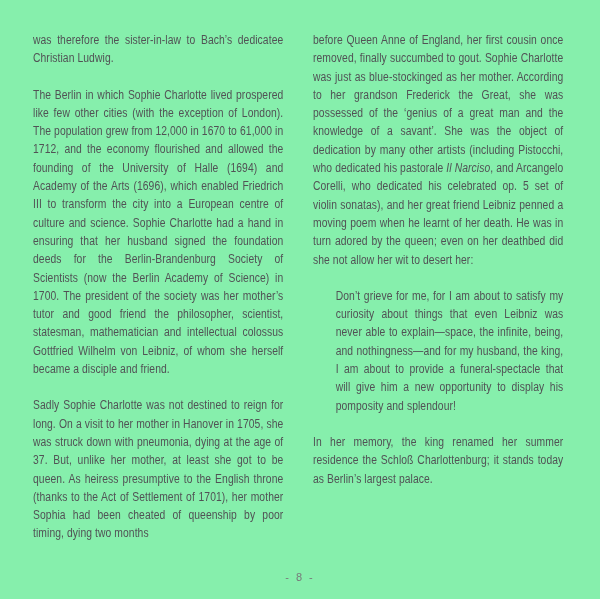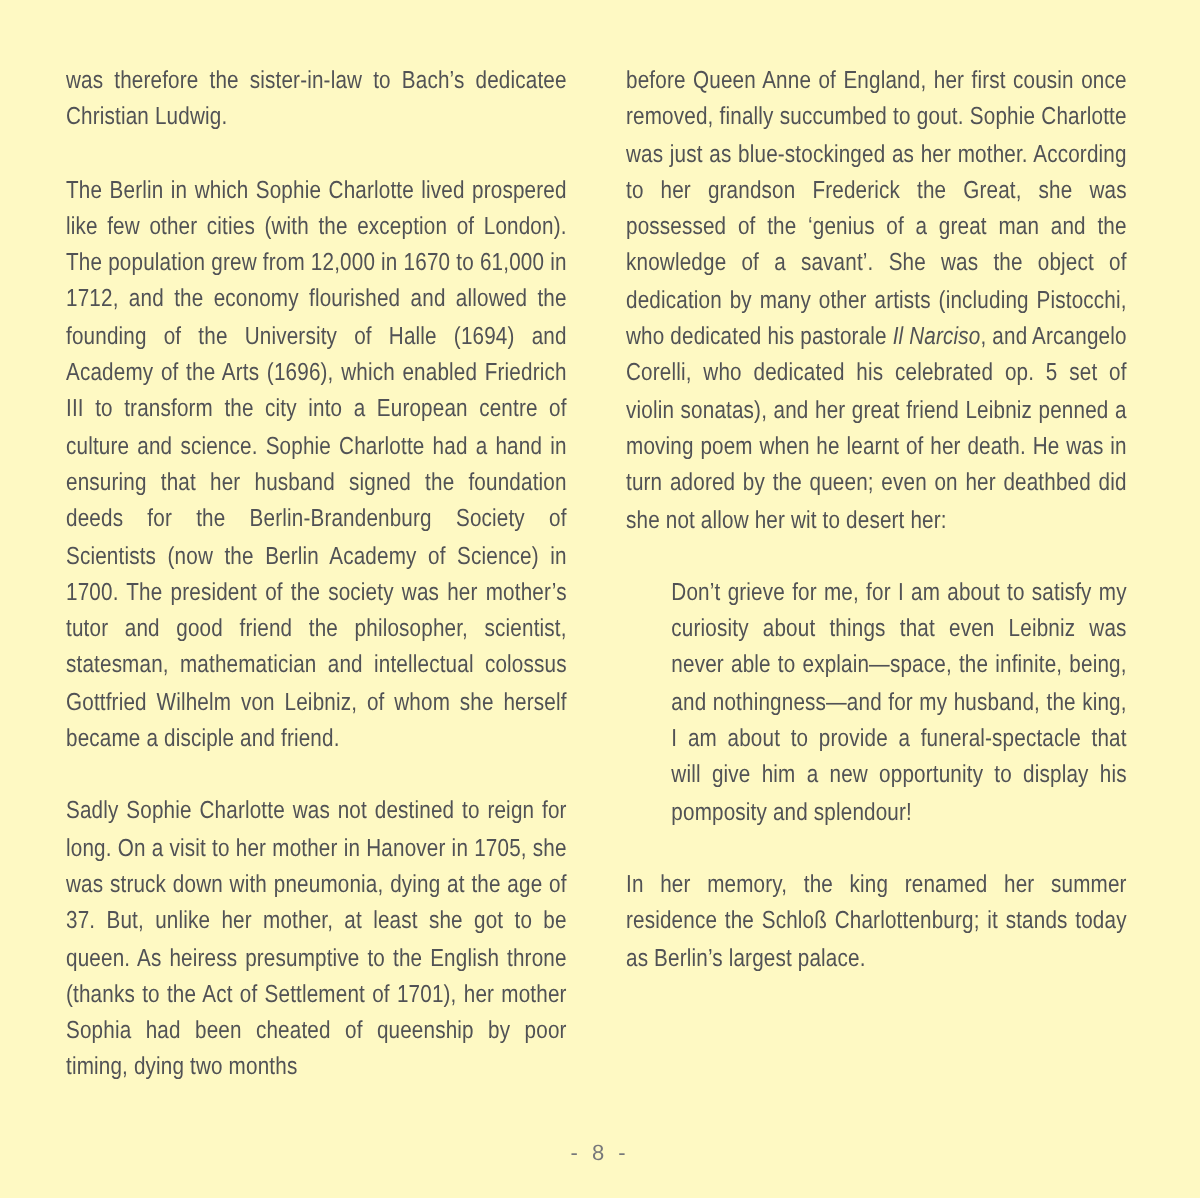--- a/index.html
+++ b/index.html
@@ -7,21 +7,21 @@
     padding: 0;
     width: 600px;
     height: 599px;
     background: #fcfcfc;
     overflow: hidden;
   }
   .page {
     position: relative;
     width: 600px;
     height: 599px;
-    background: #fef9c3;
+    background: #86efac;
     font-family: "Liberation Sans", sans-serif;
     color: #515255;
   }
   .col {
     position: absolute;
     top: 31px;
     width: 298px;
     transform: scaleX(0.84);
     transform-origin: top left;
     font-size: 12.3px;

